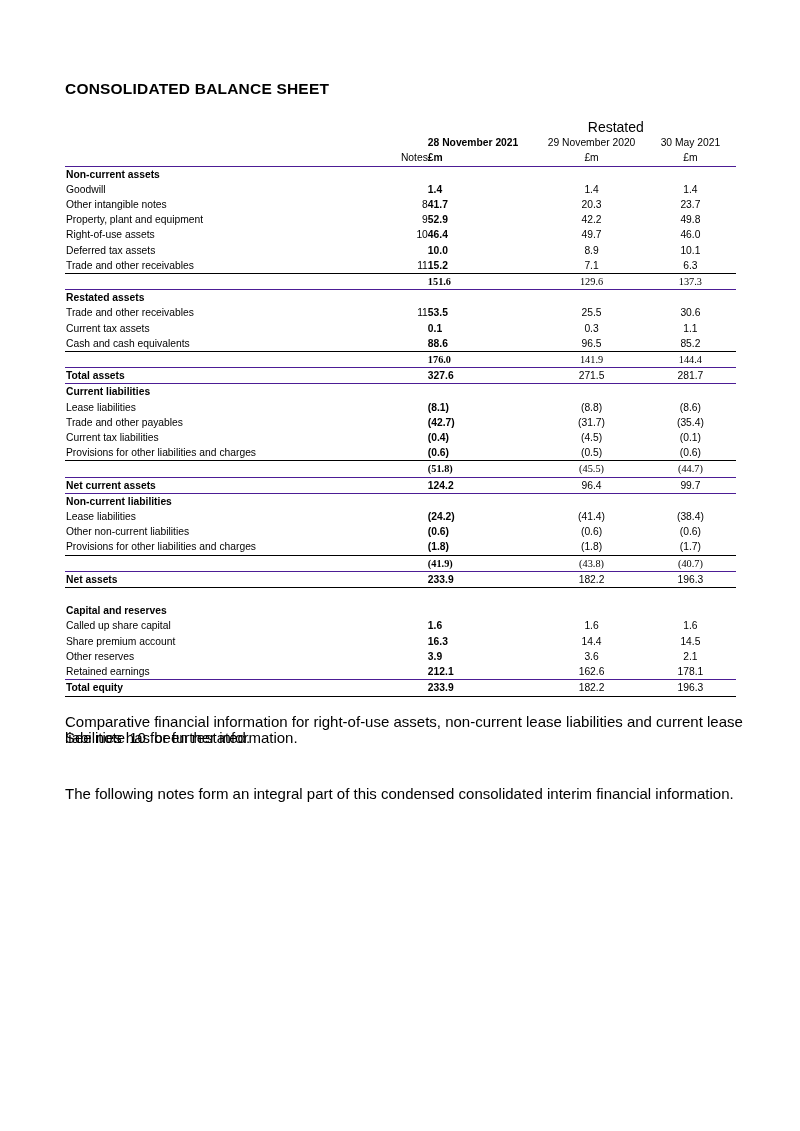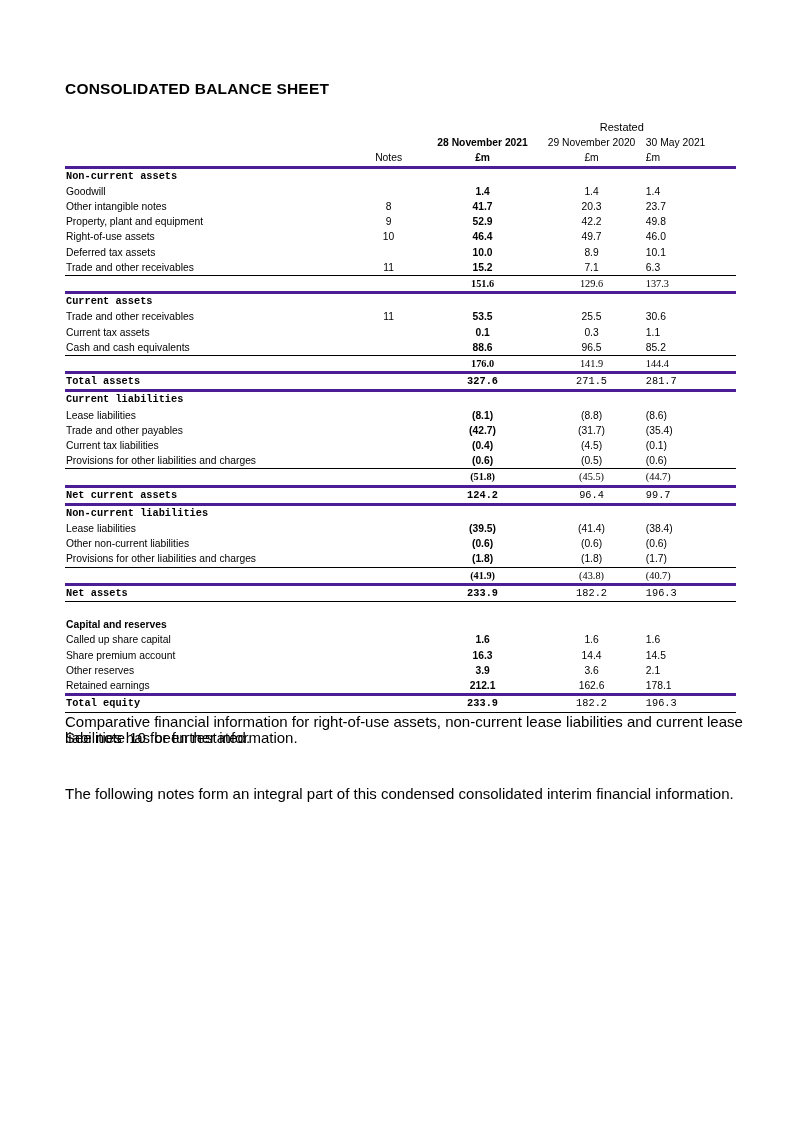--- a/index.html
+++ b/index.html
@@ -40,30 +40,30 @@
   }
   table.bs td {
     padding: 0;
     vertical-align: bottom;
     line-height: 15.2px;
     height: 15.2px;
     white-space: nowrap;
   }
   
   .c-label { width: 286px; text-align: left; padding-left: 1px !important; }
-  .c-notes { width: 80px; text-align: center; }
-  .c-v1 { width: 110px; text-align: center; padding-right: 2px !important; }
+  .c-notes { width: 80px; text-align: right; }
+  .c-v1 { width: 110px; text-align: left; padding-right: 2px !important; }
   .c-v2 { width: 105px; text-align: center; padding-right: 2px !important; }
-  .c-v3 { width: 90px; text-align: left; padding-right: 1px !important; }
+  .c-v3 { width: 90px; text-align: center; padding-right: 1px !important; }
 
   .bold { font-weight: bold; }
-  .hdr-restated { text-align: right; font-size: 11px; }
+  .hdr-restated { text-align: right; font-size: 14px; }
   .hdr-row td { padding-bottom: 1px; }
 
-  .rule-top td { border-top: 3px solid #4c1d95; font-family: Liberation Mono, monospace; }
+  .rule-top td { border-top: 1px solid #4c1d95; }
   .rule-bottom td { border-bottom: 1px solid #000; }
   .subtotal td { border-top: 0.8px solid #000; font-family: Liberation Serif, serif; }
   .spacer td { height: 7px; line-height: 7px; border: none; }
 
   .note-text {
     position: absolute;
     left: 65px;
     font-size: 15px;
     line-height: 16px;
   }
@@ -156,21 +156,21 @@
     </tr>
     <tr class="subtotal">
       <td class="c-label"></td>
       <td class="c-notes"></td>
       <td class="c-v1 bold">151.6</td>
       <td class="c-v2">129.6</td>
       <td class="c-v3">137.3</td>
     </tr>
 
     <tr class="rule-top">
-      <td class="c-label bold">Current assets</td>
+      <td class="c-label bold">Restated assets</td>
       <td class="c-notes"></td>
       <td class="c-v1"></td>
       <td class="c-v2"></td>
       <td class="c-v3"></td>
     </tr>
     <tr>
       <td class="c-label">Trade and other receivables</td>
       <td class="c-notes">11</td>
       <td class="c-v1 bold">53.5</td>
       <td class="c-v2">25.5</td>
@@ -260,21 +260,21 @@
     <tr class="rule-top">
       <td class="c-label bold">Non-current liabilities</td>
       <td class="c-notes"></td>
       <td class="c-v1"></td>
       <td class="c-v2"></td>
       <td class="c-v3"></td>
     </tr>
     <tr>
       <td class="c-label">Lease liabilities</td>
       <td class="c-notes"></td>
-      <td class="c-v1 bold">(39.5)</td>
+      <td class="c-v1 bold">(24.2)</td>
       <td class="c-v2">(41.4)</td>
       <td class="c-v3">(38.4)</td>
     </tr>
     <tr>
       <td class="c-label">Other non-current liabilities</td>
       <td class="c-notes"></td>
       <td class="c-v1 bold">(0.6)</td>
       <td class="c-v2">(0.6)</td>
       <td class="c-v3">(0.6)</td>
     </tr>

